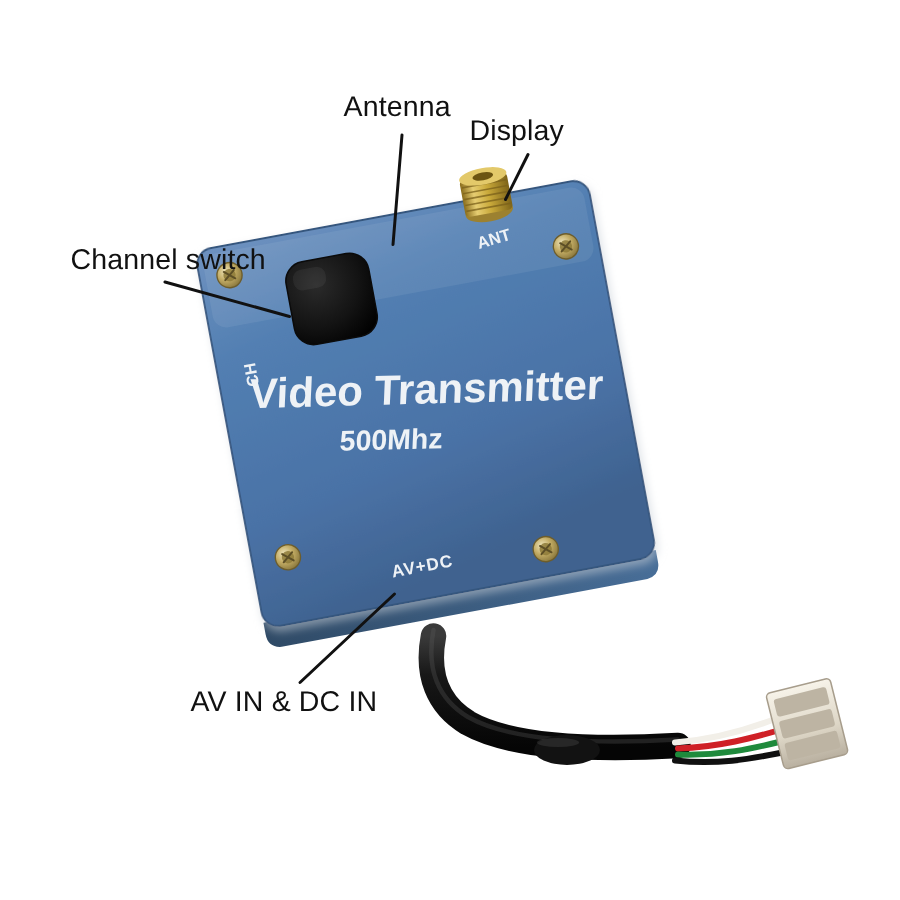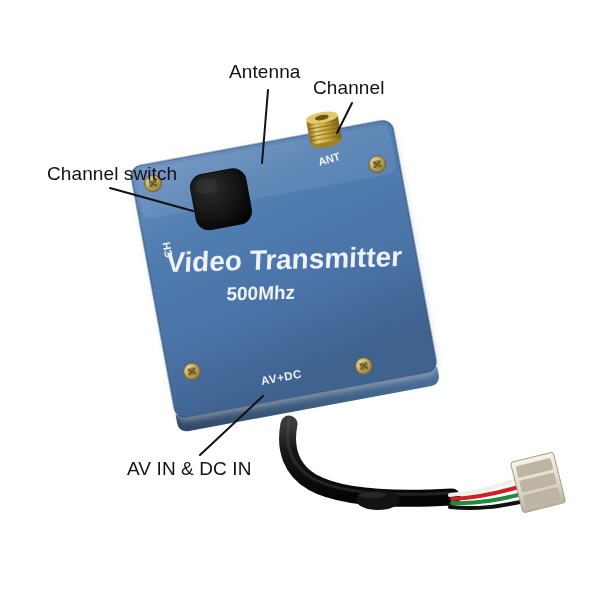--- a/index.html
+++ b/index.html
@@ -176,17 +176,17 @@
 
     <g stroke="#111111" stroke-width="2" fill="none" stroke-linecap="round">
       <line x1="268" y1="90" x2="262" y2="163"></line>
       <line x1="352" y1="103" x2="337" y2="133"></line>
       <line x1="110" y1="188" x2="193" y2="211"></line>
       <line x1="200" y1="455" x2="263" y2="396"></line>
     </g>
   </svg>
 
   <div class="callout" id="lbl-display">Antenna</div>
-  <div class="callout" id="lbl-antenna">Channel</div>
+  <div class="callout" id="lbl-antenna">Display</div>
   <div class="callout" id="lbl-avdc">AV IN &amp; DC IN</div>
   <div class="callout" id="lbl-channel">Channel switch</div>
 
 </div>
 
 </body></html>

